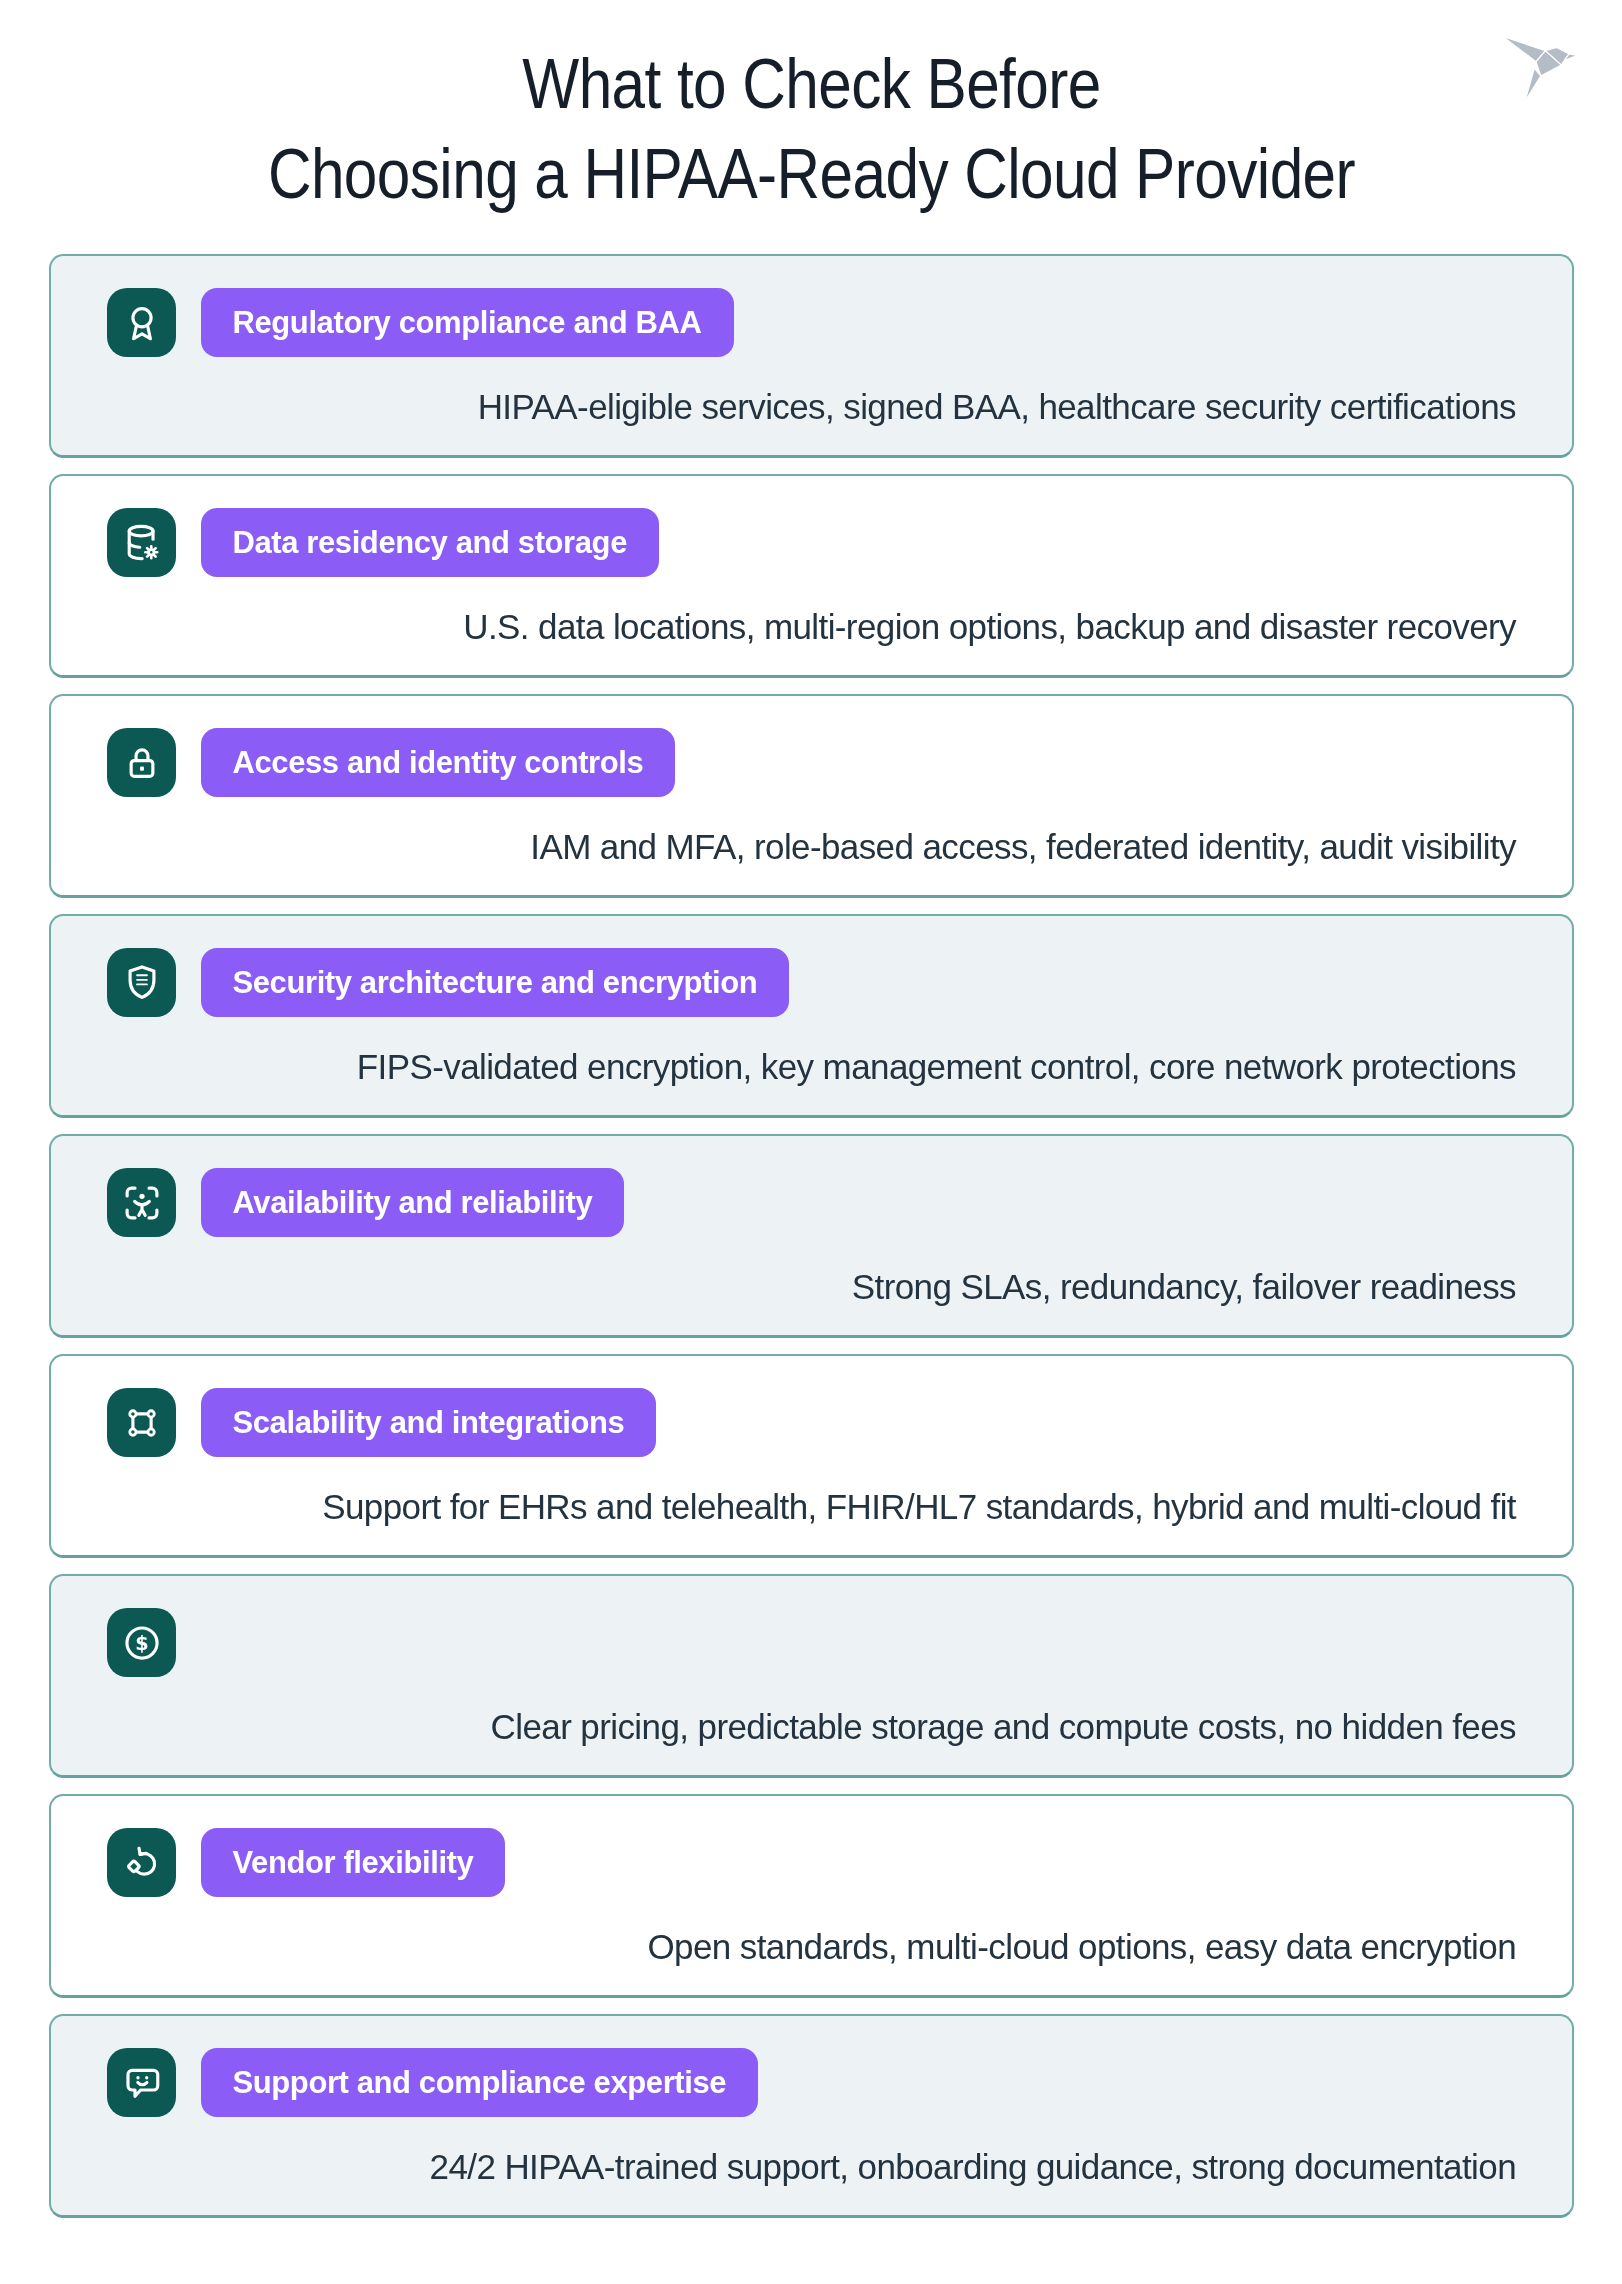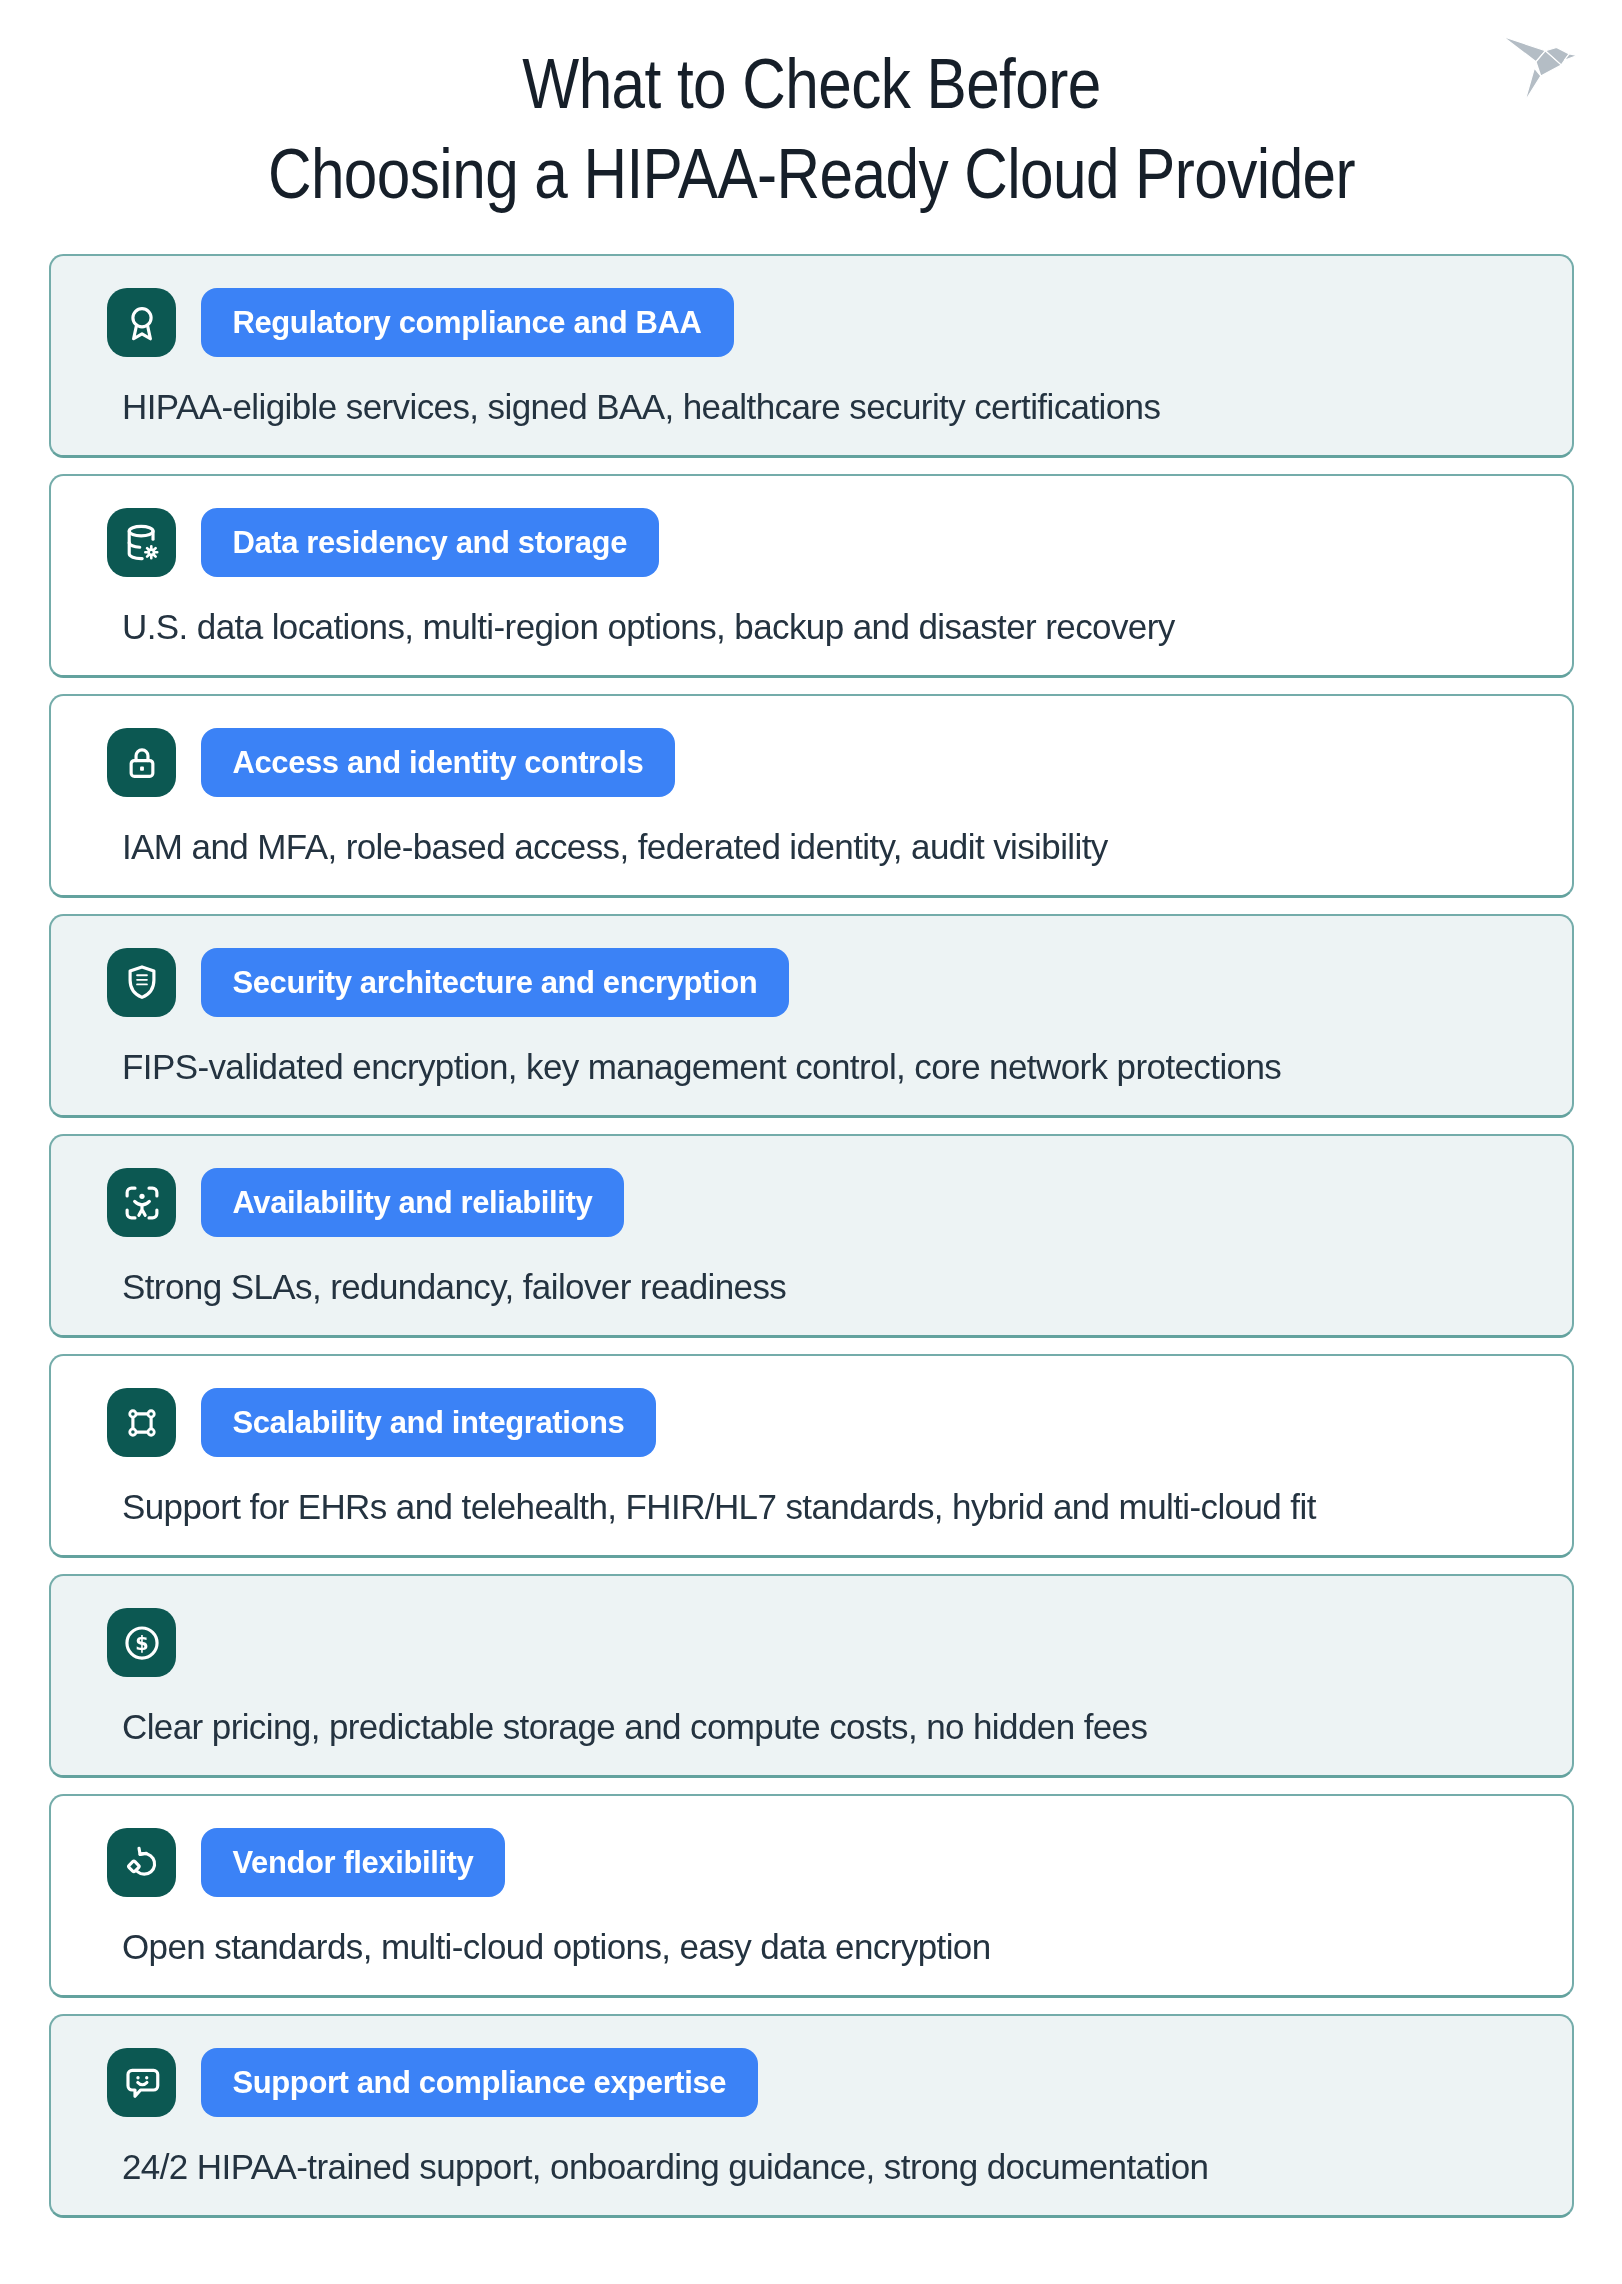--- a/index.html
+++ b/index.html
@@ -22,26 +22,26 @@
   }
   .card.light{background:#edf3f4;}
   .card.white{background:#ffffff;}
   .badge-row{display:flex;align-items:stretch;gap:24.5px;height:69px;}
   .icon-box{
     flex:0 0 69px;width:69px;border-radius:20px;background:#0c5852;
     display:flex;align-items:center;justify-content:center;
   }
   .icon-box svg{width:42px;height:42px;}
   .pill{
-    background:#3b82f6;color:#ffffff;border-radius:16px;
+    background:#8b5cf6;color:#ffffff;border-radius:16px;
     display:flex;align-items:center;padding:16px 32px;
     font-size:31px;font-weight:700;letter-spacing:-0.4px;white-space:nowrap;
   }
   .desc{
-    margin:30px 15px 0;font-size:35px;letter-spacing:-0.6px;color:#243340;white-space:nowrap;
+    margin:30px 0 0;font-size:35px;letter-spacing:-0.6px;color:#243340;white-space:nowrap;text-align:right;
   }
 </style>
 </head>
 <body>
 
 <svg class="logo" viewBox="0 0 120 100" fill="#b4bdc5" stroke="#ffffff" stroke-width="1.5" stroke-linejoin="round">
   <polygon points="18,12 72,30 60,44"></polygon>
   <polygon points="60,44 72,30 92,48 66,62"></polygon>
   <polygon points="72,30 92,48 102,34 86,26"></polygon>
   <polygon points="102,34 112,36 96,42"></polygon>

